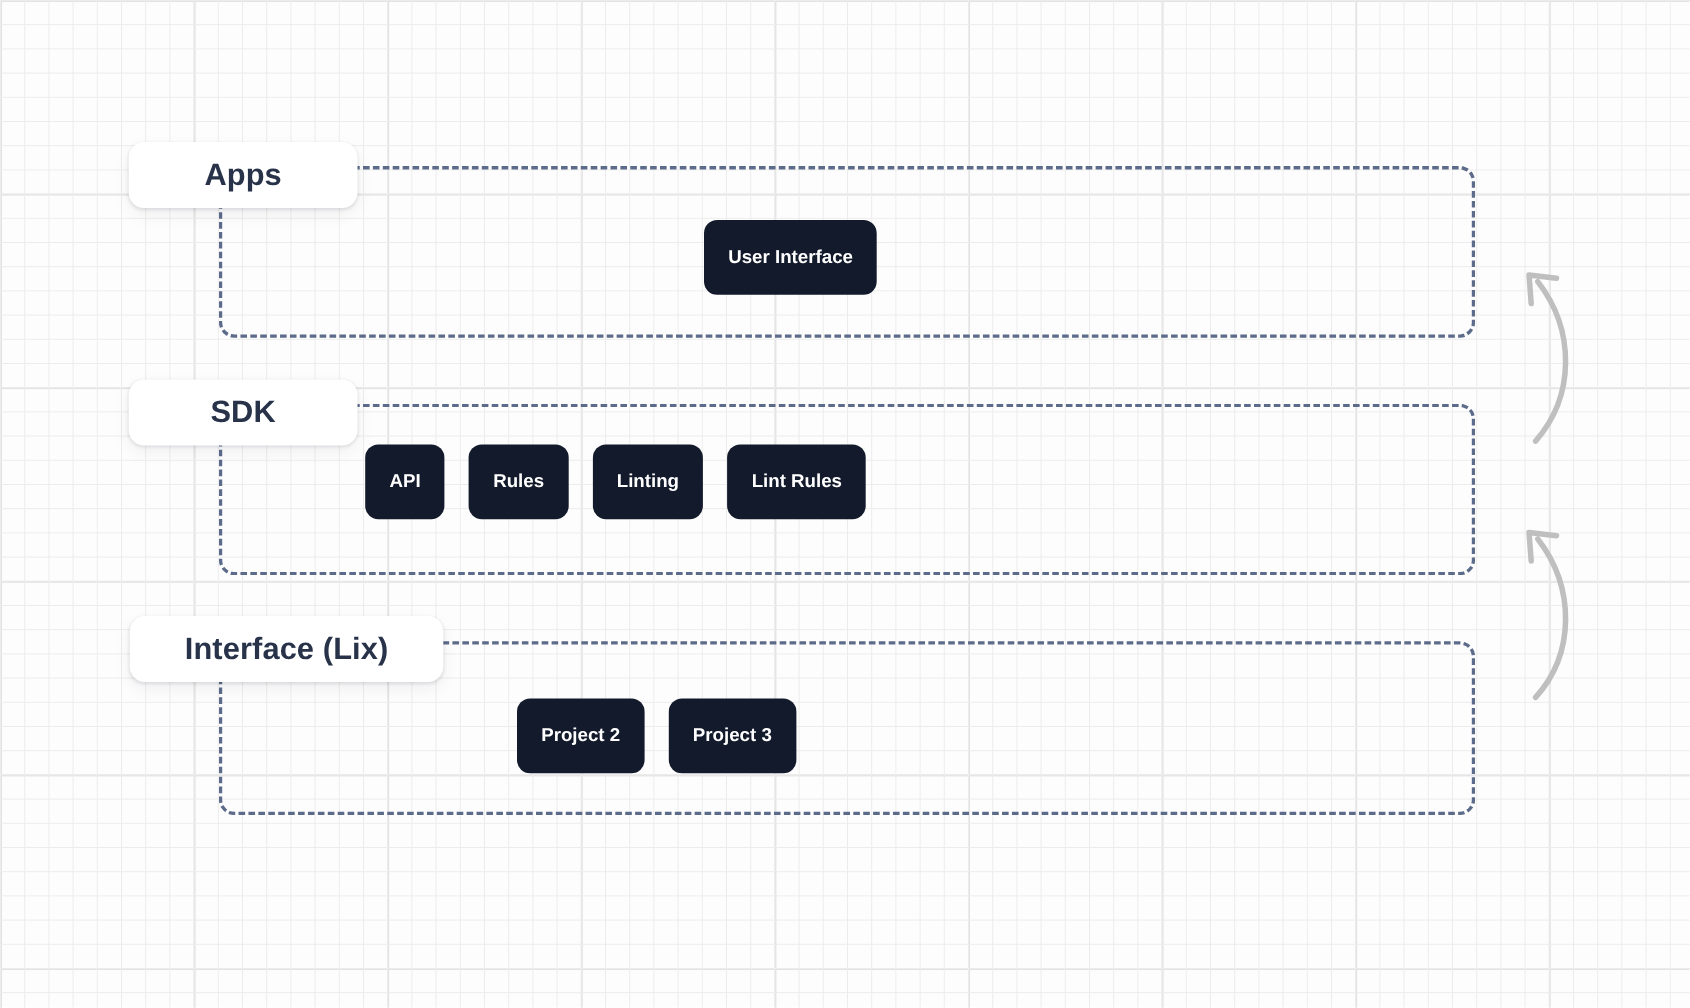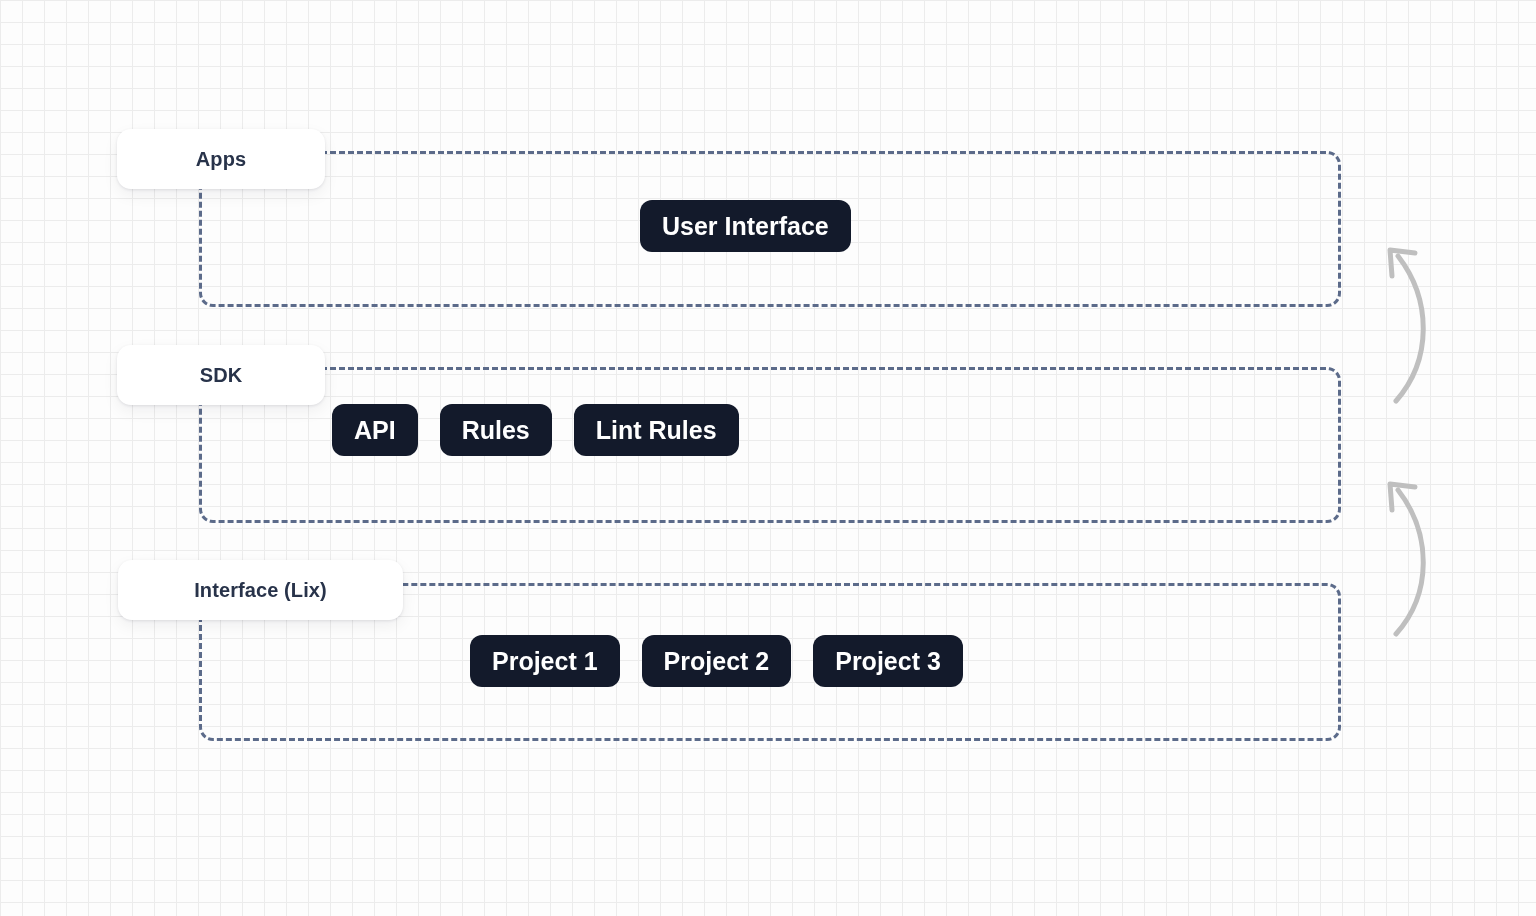--- a/index.html
+++ b/index.html
@@ -47,45 +47,45 @@
   .layer-label {
     position: absolute;
     display: flex;
     align-items: center;
     justify-content: center;
     background: #ffffff;
     border-radius: 14px;
     box-shadow: 0 1px 3px rgba(15, 23, 42, 0.10),
                 0 6px 16px rgba(15, 23, 42, 0.06);
     color: #28334a;
-    font-size: 20px;
+    font-size: 28px;
     font-weight: 700;
     letter-spacing: 0.1px;
     white-space: nowrap;
     z-index: 5;
   }
 
   
   .node-row {
     position: absolute;
     display: flex;
     align-items: center;
     gap: 22px;
     z-index: 4;
   }
   .node {
     display: flex;
     align-items: center;
     justify-content: center;
-    height: 52px;
+    height: 68px;
     padding: 12px 22px;
     background: #131a2b;
     color: #ffffff;
     border-radius: 12px;
-    font-size: 25px;
+    font-size: 17px;
     font-weight: 700;
     white-space: nowrap;
     box-sizing: border-box;
   }
 
   
   .arrows {
     position: absolute;
     left: 0;
     top: 0;
@@ -119,34 +119,34 @@
   </div>
 
   <div class="node-row" style="left:332px; top:404px;">
     <div class="node">
       <span>API</span>
     </div>
     <div class="node">
       <span>Rules</span>
     </div>
     <div class="node">
+      <span>Linting</span>
+    </div>
+    <div class="node">
       <span>Lint Rules</span>
     </div>
   </div>
 
   <div class="layer-box" style="left:199px; top:583px; width:1142px; height:158px;"></div>
 
   <div class="layer-label" style="left:118px; top:560px; width:285px; height:60px;">
     <span>Interface (Lix)</span>
   </div>
 
   <div class="node-row" style="left:470px; top:635px;">
-    <div class="node">
-      <span>Project 1</span>
-    </div>
     <div class="node">
       <span>Project 2</span>
     </div>
     <div class="node">
       <span>Project 3</span>
     </div>
   </div>
 
   <svg class="arrows" viewBox="0 0 1536 916">
 

